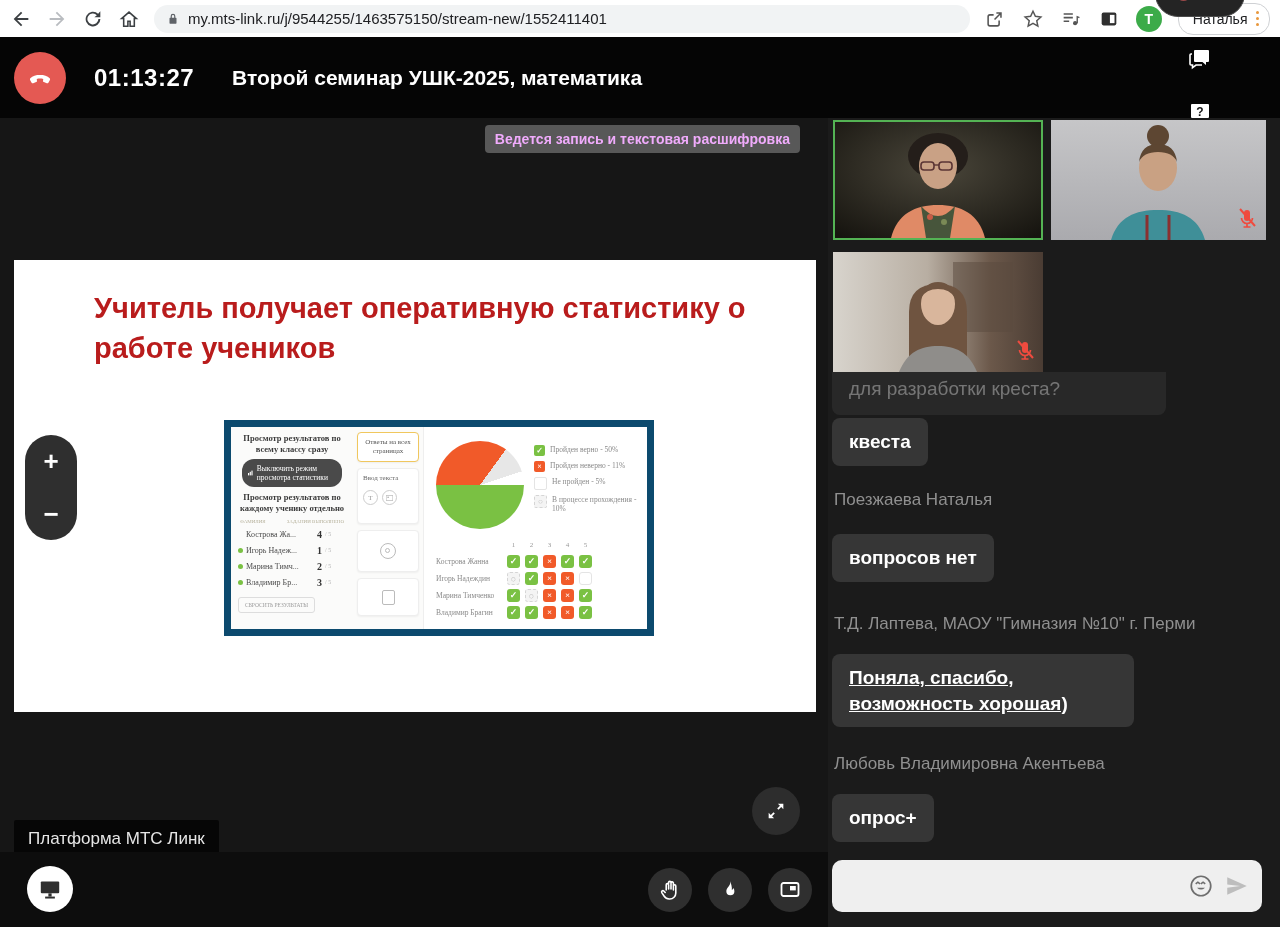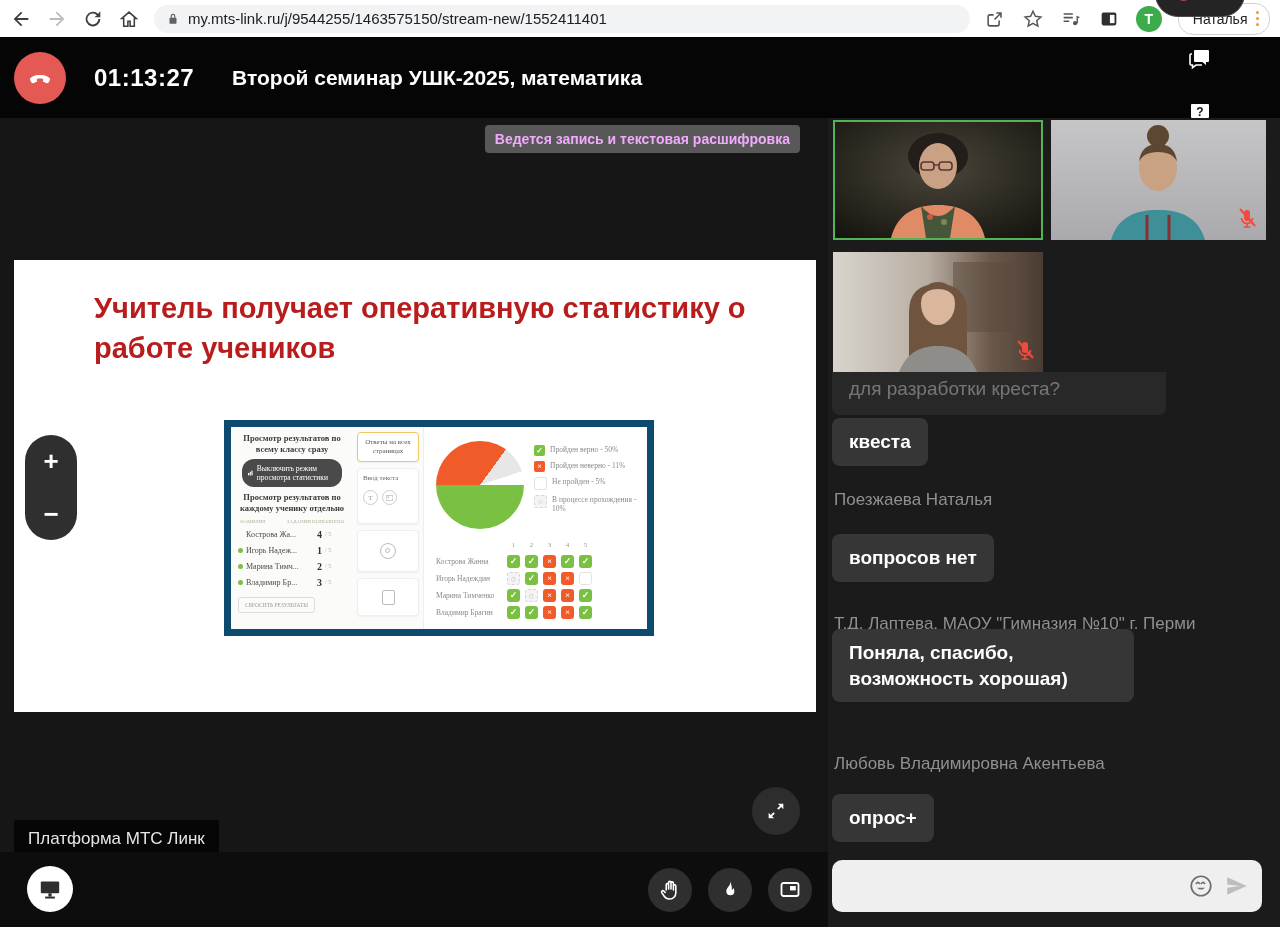--- a/index.html
+++ b/index.html
@@ -434,21 +434,21 @@
             <path d="M1 1l15 17" stroke="#ef4b3f" stroke-width="2"></path>
           </g>
       </svg>
     </div>
 
     <div class="bubble faded" style="top:254px;">для  разработки креста?</div>
     <div class="bubble" style="top:300px;">квеста</div>
     <div class="chat-author" style="top:372px;">Поезжаева Наталья</div>
     <div class="bubble" style="top:416px;">вопросов нет</div>
     <div class="chat-author" style="top:496px;">Т.Д. Лаптева, МАОУ "Гимназия №10" г. Перми</div>
-    <div class="bubble" style="top:511px;width:268px;">Поняла, спасибо, возможность хорошая)</div>
+    <div class="bubble" style="top:536px;width:268px;text-decoration:underline;">Поняла, спасибо, возможность хорошая)</div>
     <div class="chat-author" style="top:636px;">Любовь Владимировна Акентьева</div>
     <div class="bubble" style="top:676px;">опрос+</div>
 
     <div class="chat-input-wrap">
       <input class="chat-input" type="text" style="">
       <svg class="ci-ic" viewBox="0 0 24 24">
           <circle cx="12" cy="12" r="9" fill="none" stroke="#6e6e6e" stroke-width="1.6"></circle>
           <path d="M7.8 9.5l2-1.6 2 1.6M12.6 9.5l2-1.6 2 1.6" fill="none" stroke="#6e6e6e" stroke-width="1.5" transform="translate(-0.7,0.6)"></path>
           <path d="M8.3 13.6q3.7 3.4 7.4 0z" fill="#6e6e6e"></path>
         </svg>

